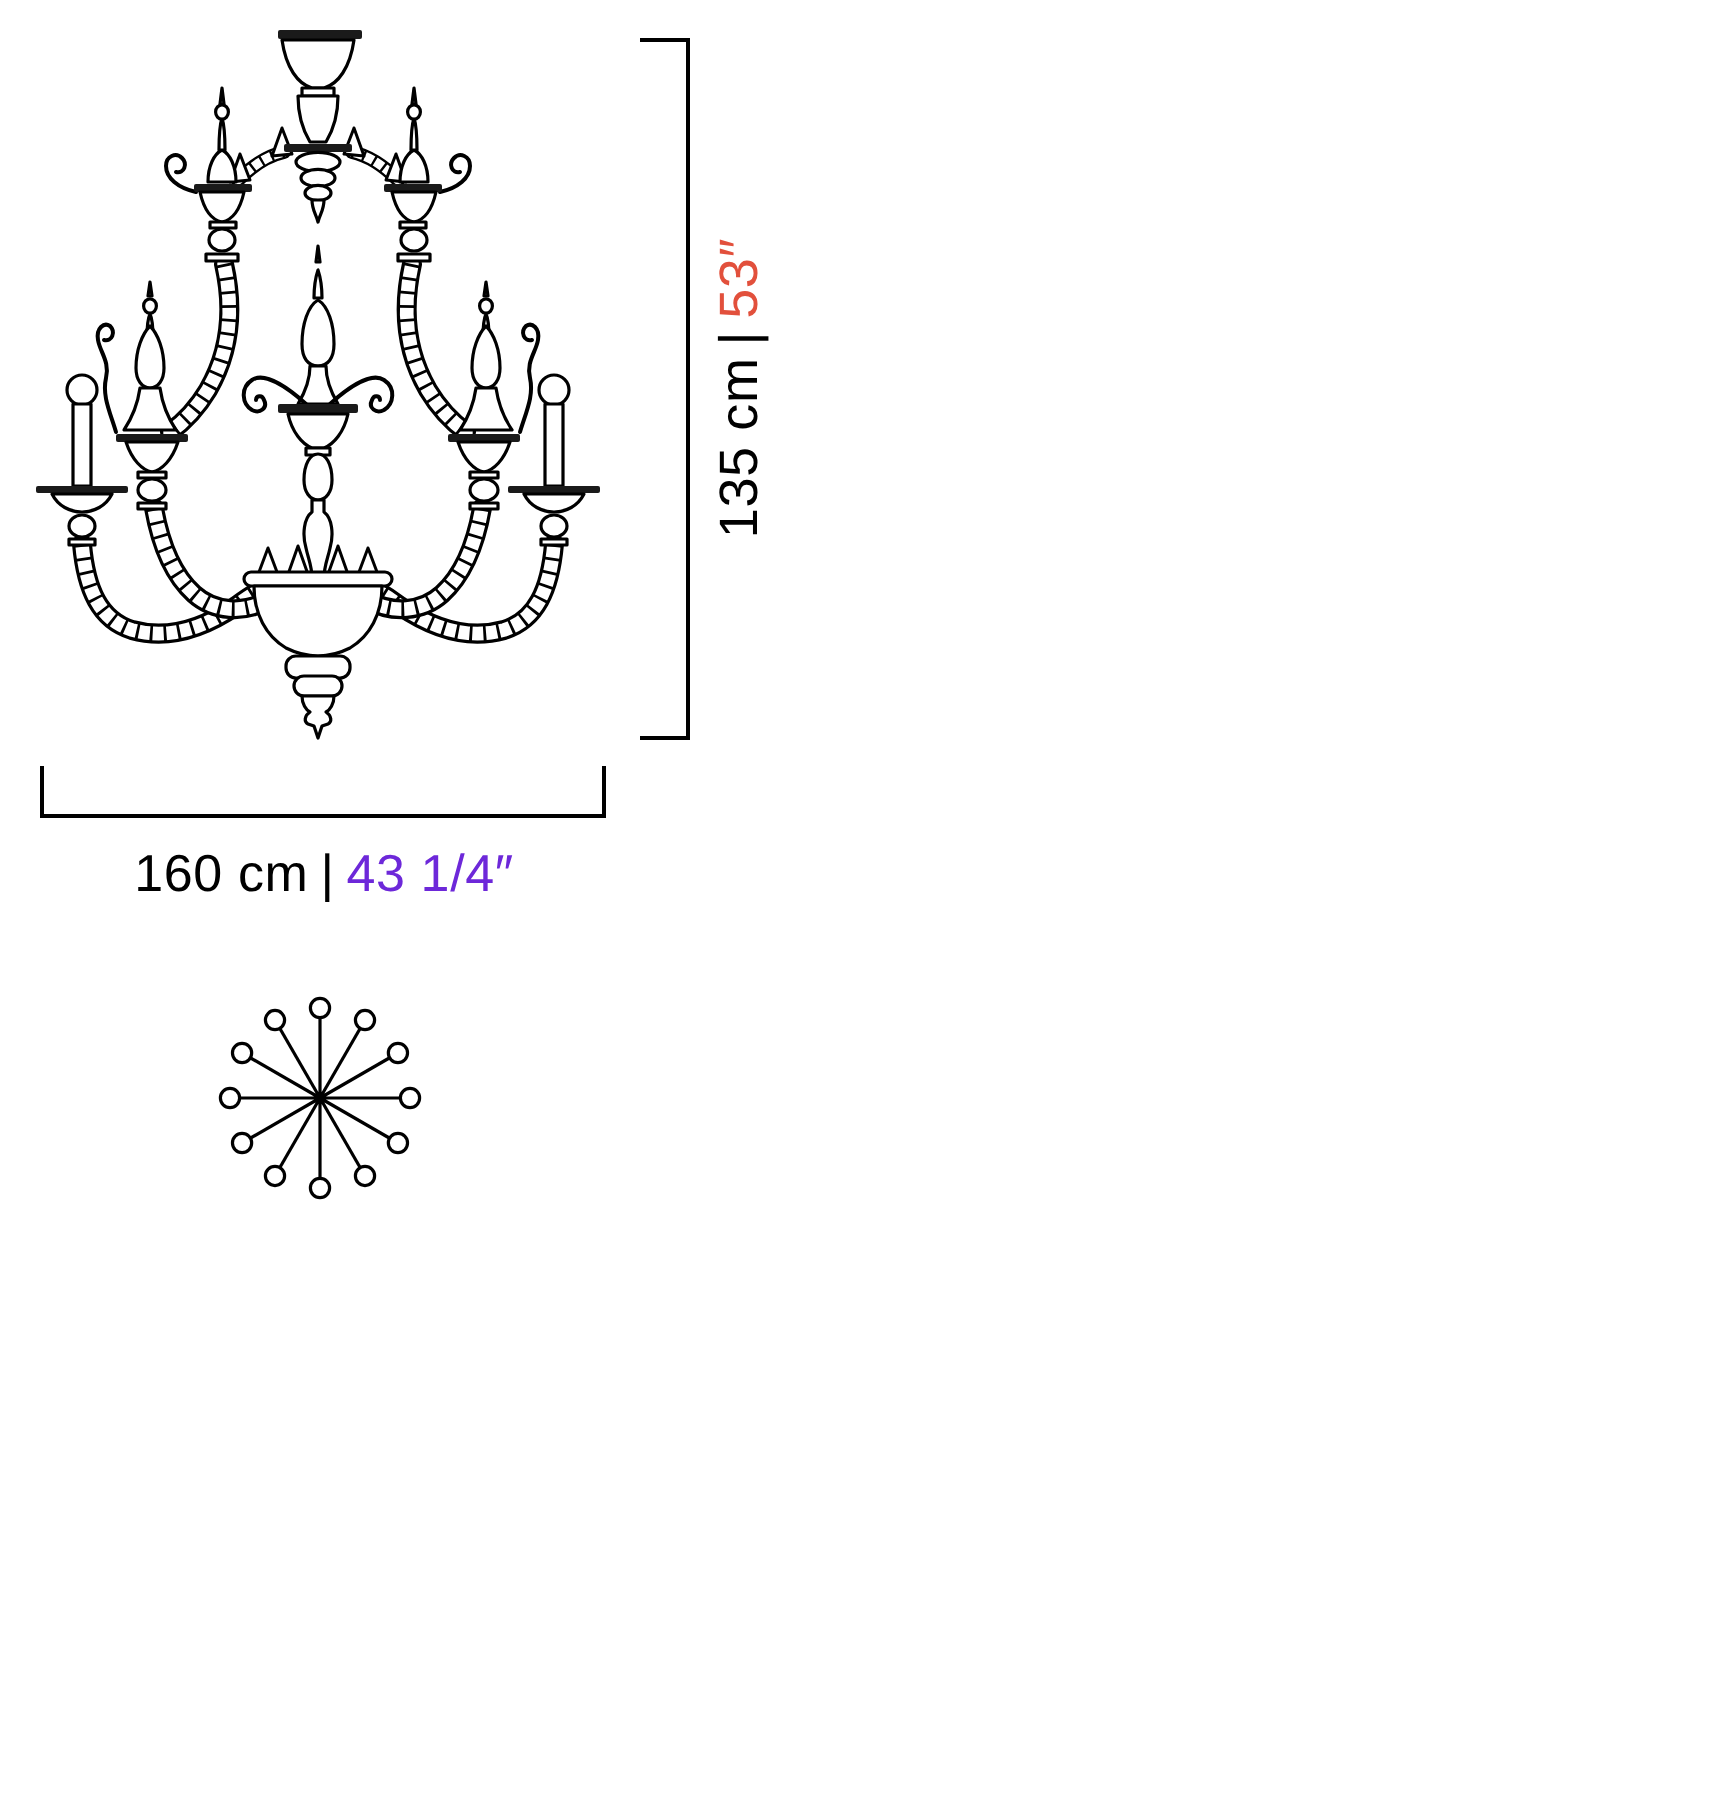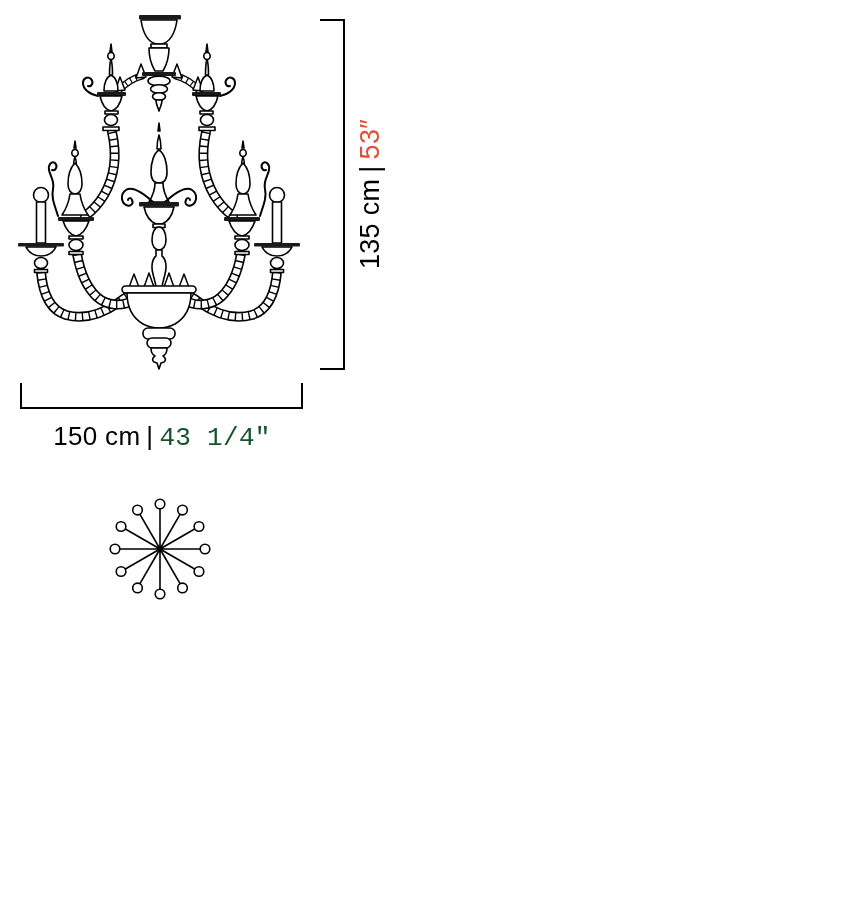--- a/index.html
+++ b/index.html
@@ -149,21 +149,21 @@
     </g>
   </svg>
 
   <div class="v-bracket"></div>
   <div class="dim-label v-label">
     <span class="metric">135 cm</span><span class="sep">|</span><span class="imperial" style="color: rgb(226, 80, 60);">53″</span>
   </div>
 
   <div class="h-bracket"></div>
   <div class="dim-label h-label">
-    <span class="metric">150 cm</span><span class="sep">|</span><span class="imperial" style="color: #14532d; font-family: Liberation Mono, monospace;">43 1/4″</span>
+    <span class="metric">160 cm</span><span class="sep">|</span><span class="imperial" style="color: #6d28d9;">43 1/4″</span>
   </div>
 
   <svg class="top-view" width="124" height="124" viewBox="-62 -62 124 124" xmlns="http://www.w3.org/2000/svg">
       <line x1="0" y1="0" x2="0.00" y2="-45.00"></line>
       <circle class="bulb" cx="0.00" cy="-45.00" r="4.8"></circle>
       <line x1="0" y1="0" x2="-22.50" y2="-38.97"></line>
       <circle class="bulb" cx="-22.50" cy="-38.97" r="4.8"></circle>
       <line x1="0" y1="0" x2="-38.97" y2="-22.50"></line>
       <circle class="bulb" cx="-38.97" cy="-22.50" r="4.8"></circle>
       <line x1="0" y1="0" x2="-45.00" y2="-0.00"></line>

